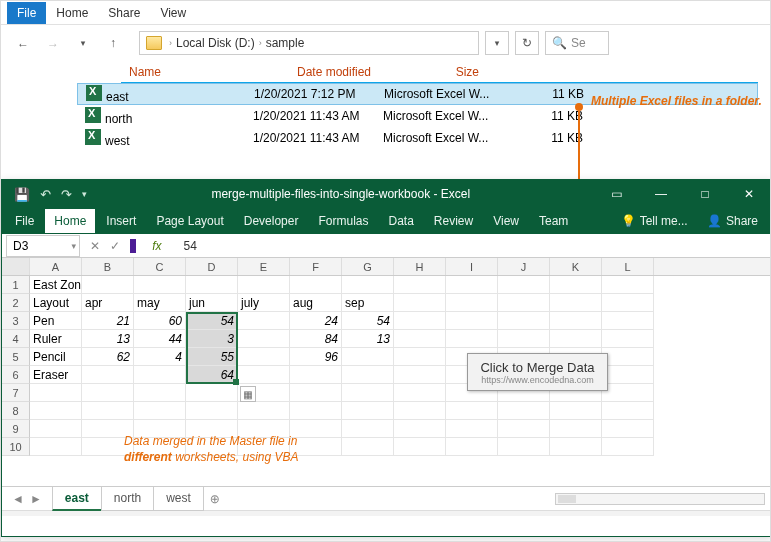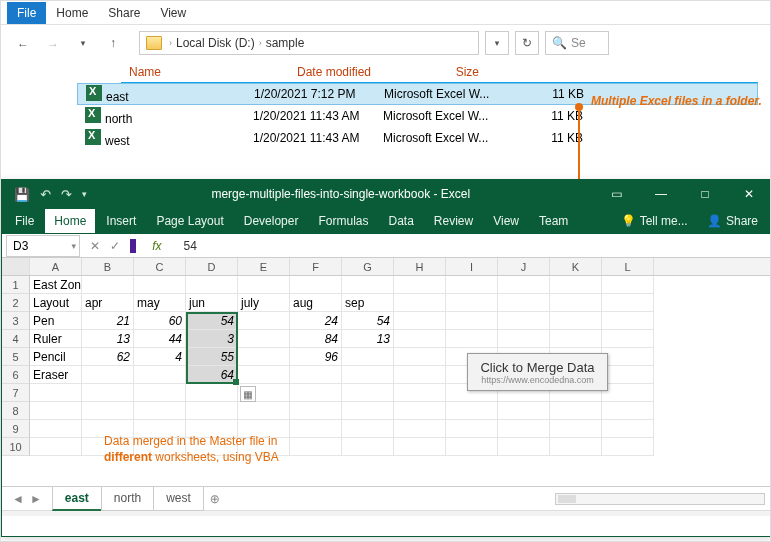--- a/index.html
+++ b/index.html
@@ -62,21 +62,21 @@
 .row{display:flex;height:18px;}
 .row .rh{flex:0 0 28px;background:#f3f3f3;border-right:1px solid #ccc;border-bottom:1px solid #ddd;text-align:center;color:#555;font-size:11px;line-height:18px;}
 .row .cell{flex:0 0 52px;border-right:1px solid #e5e5e5;border-bottom:1px solid #e5e5e5;padding:0 3px;line-height:18px;overflow:hidden;white-space:nowrap;}
 .cell.r{text-align:right;font-style:italic;}
 .row .cell.selcol{background:#d9d9d9;}
 .selbox{position:absolute;border:2px solid #217346;pointer-events:none;}
 .selbox .handle{position:absolute;right:-3px;bottom:-3px;width:6px;height:6px;background:#217346;}
 .btn-merge{position:absolute;left:465px;top:95px;width:141px;height:38px;background:#f2f2f2;border:1px solid #999;box-shadow:1px 1px 3px rgba(0,0,0,.25);display:flex;flex-direction:column;align-items:center;justify-content:center;cursor:pointer;}
 .btn-merge .t1{color:#333;font-size:13px;}
 .btn-merge .t2{color:#888;font-size:9px;}
-.annot2{position:absolute;left:102px;top:175px;color:#e76d0c;line-height:1.35;}
+.annot2{position:absolute;left:122px;top:175px;color:#e76d0c;font-style:italic;line-height:1.35;}
 .annot2 b{font-weight:700;}
 .qaicon{position:absolute;left:238px;top:128px;width:16px;height:16px;border:1px solid #bbb;background:#fff;display:flex;align-items:center;justify-content:center;font-size:10px;color:#666;}
 .tabs{height:24px;border-top:1px solid #ccc;display:flex;align-items:center;background:#fff;}
 .tabs .tnav{display:flex;gap:6px;padding:0 10px;color:#888;}
 .tabs .sheet{height:24px;padding:0 12px;display:flex;align-items:center;border:1px solid #ccc;border-top:none;background:#fff;cursor:pointer;color:#555;margin-right:-1px;}
 .tabs .sheet.active{background:#fff;border-bottom:2px solid #217346;color:#0a5c38;font-weight:600;}
 .tabs .add{width:24px;text-align:center;color:#888;cursor:pointer;}
 .tabs .scroll{margin-left:auto;width:210px;height:12px;border:1px solid #ccc;background:#f5f5f5;position:relative;margin-right:6px;}
 .tabs .scroll:before{content:"";position:absolute;left:2px;top:1px;width:18px;height:8px;background:#ddd;}
 .status{height:6px;background:#f3f3f3;border-top:1px solid #ddd;}

